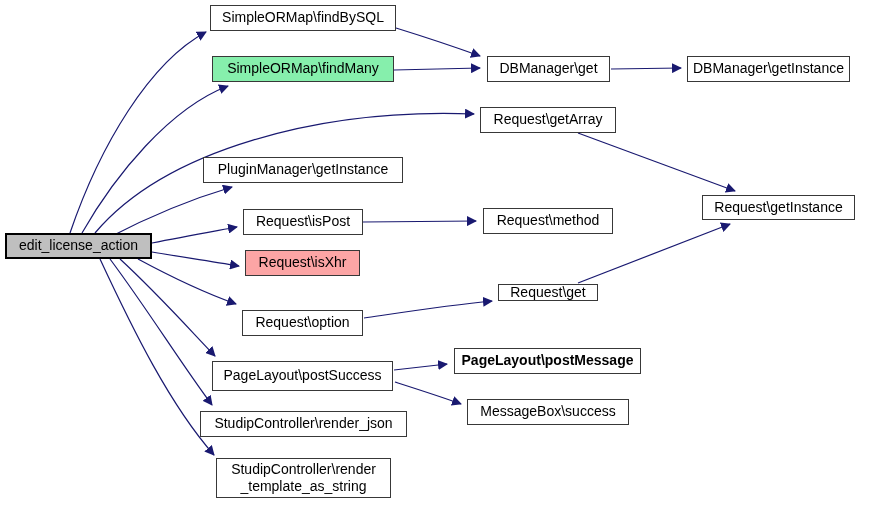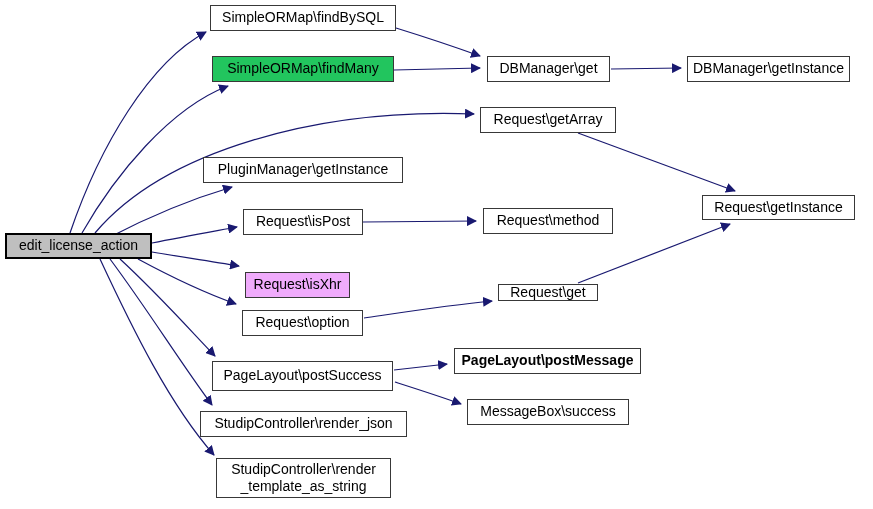--- a/index.html
+++ b/index.html
@@ -74,29 +74,29 @@
         <path d="M 363,222 L 476,221" class="edge" stroke="#191970" marker-end="url(#arrow)"></path>
         <path d="M 364,318 C 405,312 450,305 492,301" class="edge" stroke="#191970" marker-end="url(#arrow)"></path>
         <path d="M 578,283 L 730,224" class="edge" stroke="#191970" marker-end="url(#arrow)"></path>
         <path d="M 394,370 L 447,364" class="edge" stroke="#191970" marker-end="url(#arrow)"></path>
         <path d="M 395,382 C 420,390 442,397 461,404" class="edge" stroke="#191970" marker-end="url(#arrow)"></path>
       </g>
   </svg>
   <div id="node-layer">
       <div class="node highlight" style="left: 5px; top: 233px; width: 147px; height: 26px; background: rgb(191, 191, 191); border-color: rgb(0, 0, 0);">edit_license_action</div>
       <div class="node" style="left: 210px; top: 5px; width: 186px; height: 26px; background: rgb(255, 255, 255); border-color: rgb(56, 56, 56);">SimpleORMap\findBySQL</div>
-      <div class="node" style="left: 212px; top: 56px; width: 182px; height: 26px; background: #22c55e; border-color: rgb(56, 56, 56);">SimpleORMap\findMany</div>
+      <div class="node" style="left: 212px; top: 56px; width: 182px; height: 26px; background: #86efac; border-color: rgb(56, 56, 56);">SimpleORMap\findMany</div>
       <div class="node" style="left: 487px; top: 56px; width: 123px; height: 26px; background: rgb(255, 255, 255); border-color: rgb(56, 56, 56);">DBManager\get</div>
       <div class="node" style="left: 687px; top: 56px; width: 163px; height: 26px; background: rgb(255, 255, 255); border-color: rgb(56, 56, 56);">DBManager\getInstance</div>
       <div class="node" style="left: 480px; top: 107px; width: 136px; height: 26px; background: rgb(255, 255, 255); border-color: rgb(56, 56, 56);">Request\getArray</div>
       <div class="node" style="left: 203px; top: 157px; width: 200px; height: 26px; background: rgb(255, 255, 255); border-color: rgb(56, 56, 56);">PluginManager\getInstance</div>
       <div class="node" style="left: 243px; top: 209px; width: 120px; height: 26px; background: rgb(255, 255, 255); border-color: rgb(56, 56, 56);">Request\isPost</div>
       <div class="node" style="left: 483px; top: 208px; width: 130px; height: 26px; background: rgb(255, 255, 255); border-color: rgb(56, 56, 56);">Request\method</div>
       <div class="node" style="left: 702px; top: 195px; width: 153px; height: 25px; background: rgb(255, 255, 255); border-color: rgb(56, 56, 56);">Request\getInstance</div>
-      <div class="node" style="left: 245px; top: 272px; width: 105px; height: 26px; background: #f0abfc; border-color: rgb(56, 56, 56);">Request\isXhr</div>
+      <div class="node" style="left: 245px; top: 250px; width: 115px; height: 26px; background: #fca5a5; border-color: rgb(56, 56, 56);">Request\isXhr</div>
       <div class="node" style="left: 498px; top: 284px; width: 100px; height: 17px; background: rgb(255, 255, 255); border-color: rgb(56, 56, 56);">Request\get</div>
       <div class="node" style="left: 242px; top: 310px; width: 121px; height: 26px; background: rgb(255, 255, 255); border-color: rgb(56, 56, 56);">Request\option</div>
       <div class="node" style="left: 212px; top: 361px; width: 181px; height: 30px; background: rgb(255, 255, 255); border-color: rgb(56, 56, 56);">PageLayout\postSuccess</div>
       <div class="node" style="left: 454px; top: 348px; width: 187px; height: 26px; background: rgb(255, 255, 255); border-color: rgb(56, 56, 56); font-weight: bold;">PageLayout\postMessage</div>
       <div class="node" style="left: 467px; top: 399px; width: 162px; height: 26px; background: rgb(255, 255, 255); border-color: rgb(56, 56, 56);">MessageBox\success</div>
       <div class="node" style="left: 200px; top: 411px; width: 207px; height: 26px; background: rgb(255, 255, 255); border-color: rgb(56, 56, 56);">StudipController\render_json</div>
       <div class="node" style="left: 216px; top: 458px; width: 175px; height: 40px; background: rgb(255, 255, 255); border-color: rgb(56, 56, 56);">StudipController\render
 _template_as_string</div>
     </div>
 </div>

